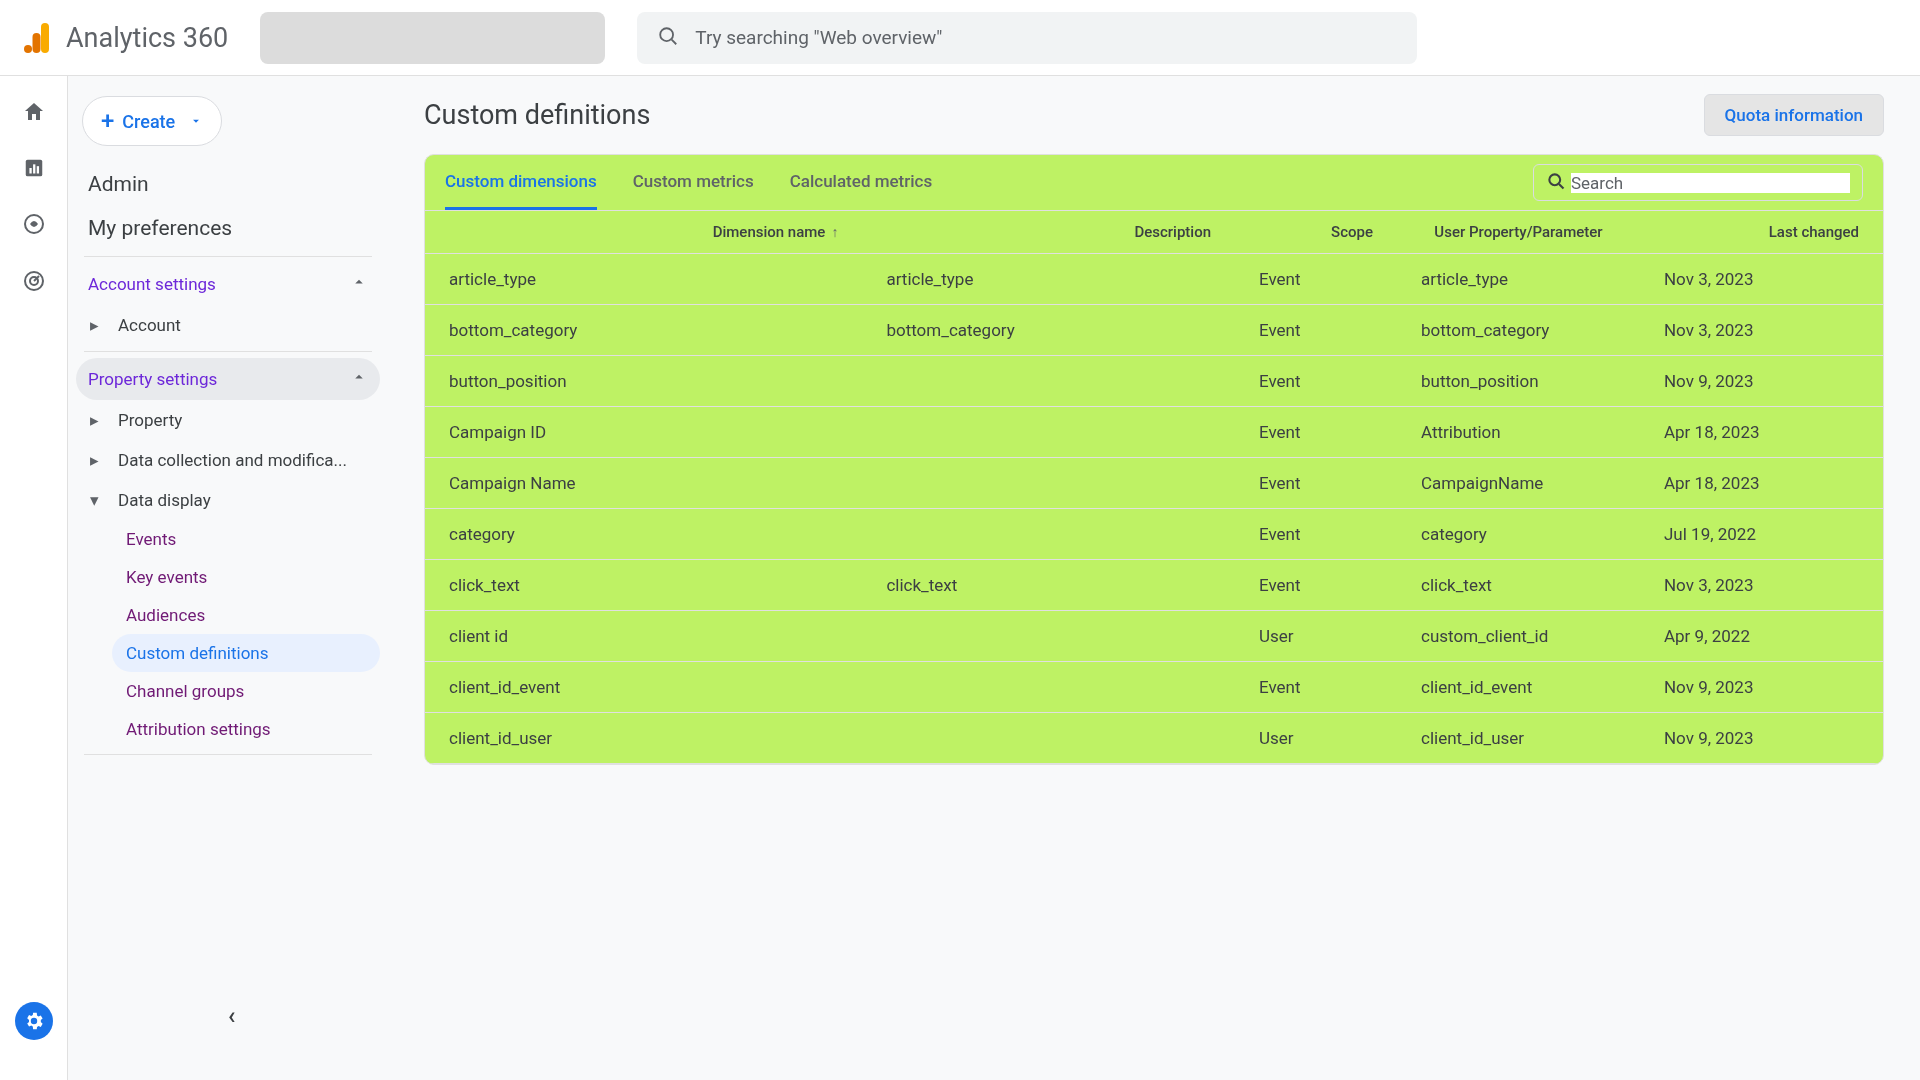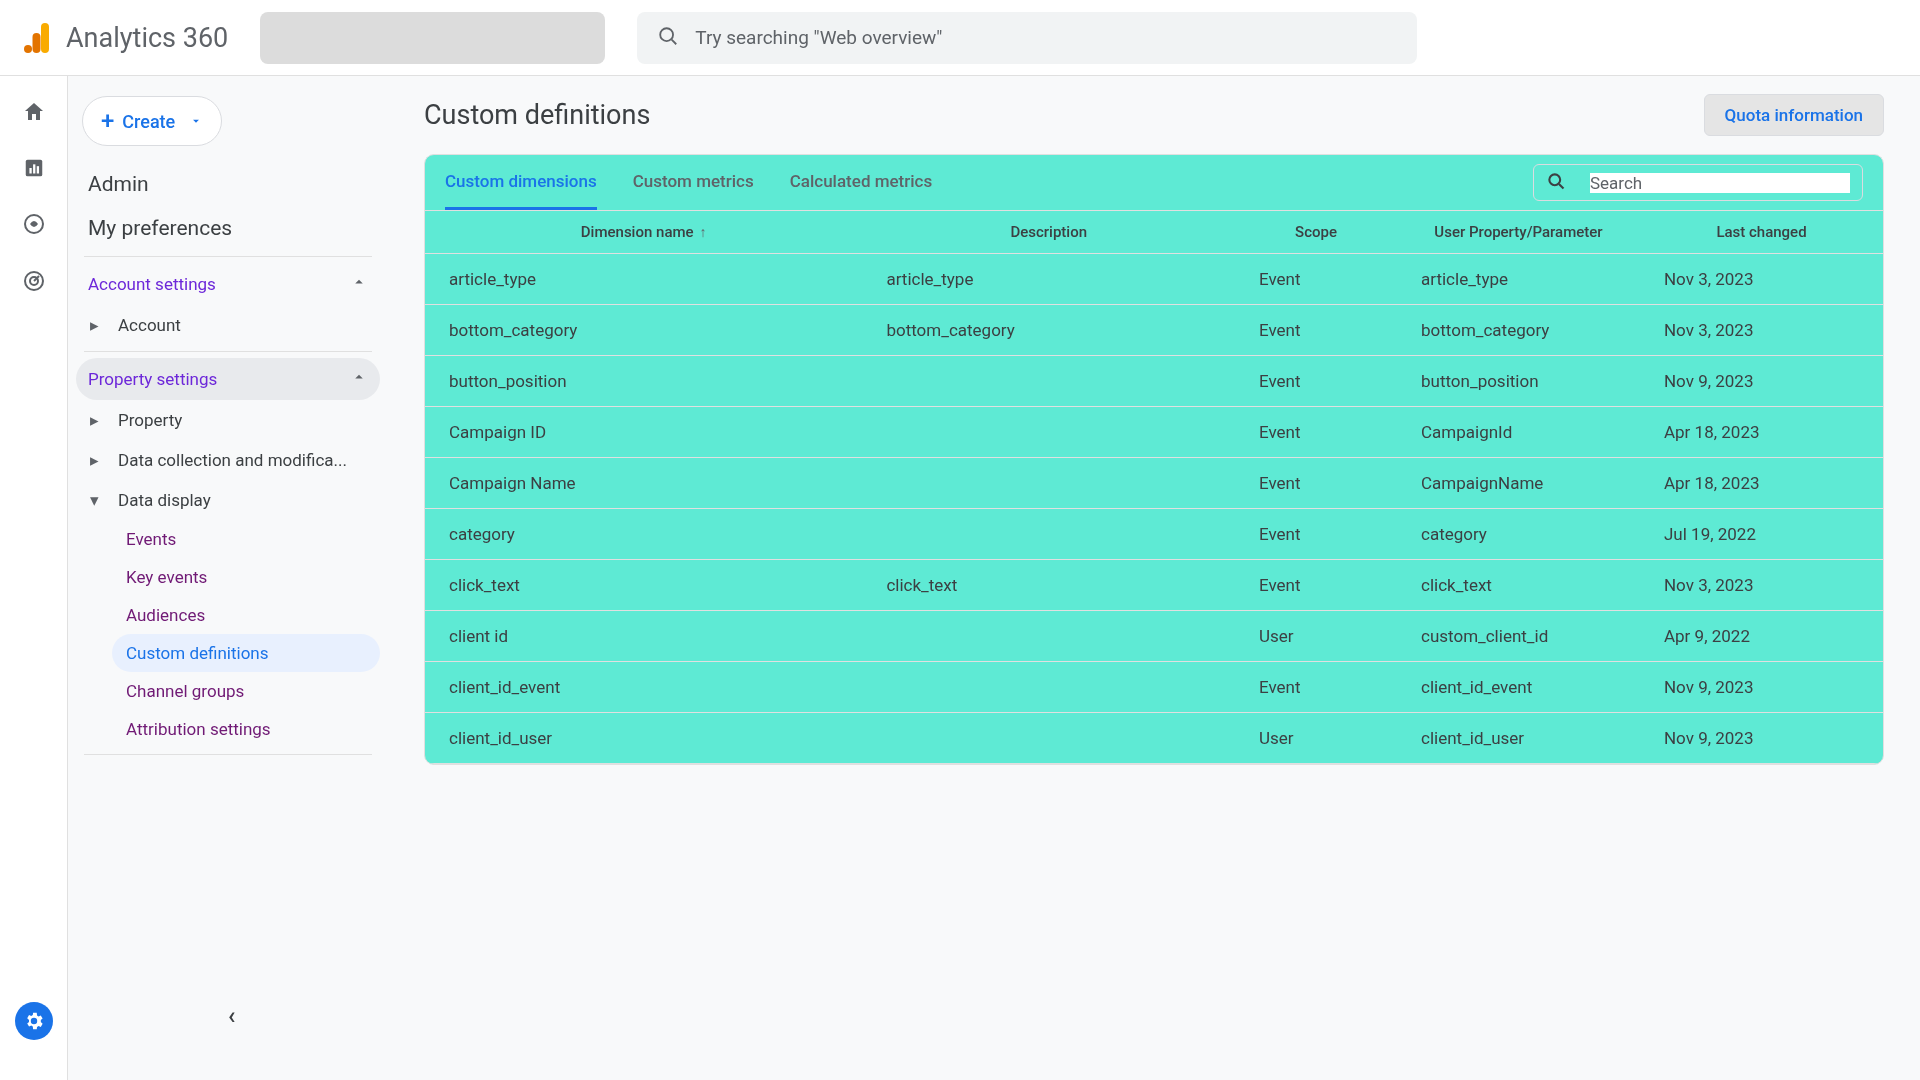--- a/index.html
+++ b/index.html
@@ -30,30 +30,30 @@
 .side-row .chev{width:14px;display:inline-block;color:#5f6368}
 .sub-list{padding-left:36px}
 .sub-item{padding:9px 14px;font-size:17px;color:#701a75;cursor:pointer;border-radius:999px}
 .sub-item.sel{color:#1a73e8;background:#e8f0fe}
 .divider{height:1px;background:#e0e0e0;margin:6px 8px}
 .sidebar-collapse{position:absolute;bottom:50px;left:50%;color:#3c4043;cursor:pointer;font-size:24px;font-weight:600}
 .main{flex:1;background:#f8f9fa;padding:18px 36px}
 .main-head{display:flex;align-items:center;justify-content:space-between;margin-bottom:18px}
 .page-title{font-size:27px;color:#3c4043;font-weight:400}
 .quota-btn{background:#e5e5e5;border:1px solid #dadce0;border-radius:6px;padding:10px 20px;color:#1a73e8;font-size:17px;font-weight:500;cursor:pointer}
-.panel{background:#5eead4;border:1px solid #e0e0e0;border-radius:10px;overflow:hidden}
+.panel{background:#bef264;border:1px solid #e0e0e0;border-radius:10px;overflow:hidden}
 .panel-top{display:flex;align-items:center;justify-content:space-between;padding:0 20px;border-bottom:1px solid #e0e0e0}
 .tabs{display:flex;gap:36px}
 .tab{padding:16px 0;font-size:17px;color:#5f6368;cursor:pointer;border-bottom:3px solid transparent;font-weight:500}
 .tab.active{color:#1a73e8;border-bottom-color:#1a73e8}
-.table-search{display:flex;align-items:center;gap:24px;border:1px solid #dadce0;border-radius:6px;padding:6px 12px;width:330px;margin:8px 0}
+.table-search{display:flex;align-items:center;gap:5px;border:1px solid #dadce0;border-radius:6px;padding:6px 12px;width:330px;margin:8px 0}
 .table-search input{border:none;outline:none;font-size:17px;flex:1}
 .table-search input::placeholder{color:#5f6368}
 .tbl{width:100%;border-collapse:collapse}
-.tbl th{text-align:center;padding:12px 24px;font-size:15px;color:#3c4043;font-weight:500;border-bottom:1px solid #e0e0e0}
+.tbl th{text-align:right;padding:12px 24px;font-size:15px;color:#3c4043;font-weight:500;border-bottom:1px solid #e0e0e0}
 .tbl th.center{text-align:center}
 .tbl td{padding:15px 24px;font-size:17px;color:#3c4043;border-bottom:1px solid #e0e0e0}
 .sort-ind{color:#5f6368;margin-left:6px;font-size:14px}
 .col-name{width:27%}
 .col-desc{width:23%}
 .col-scope{width:10%}
 .col-prop{width:15%;text-align:center}
 .col-date{width:15%}
 </style>
 </head>
@@ -229,21 +229,21 @@
                 <td>button_position</td>
                 <td></td>
                 <td>Event</td>
                 <td>button_position</td>
                 <td>Nov 9, 2023</td>
               </tr>
               <tr>
                 <td>Campaign ID</td>
                 <td></td>
                 <td>Event</td>
-                <td>CampaignId</td>
+                <td>Attribution</td>
                 <td>Apr 18, 2023</td>
               </tr>
               <tr>
                 <td>Campaign Name</td>
                 <td></td>
                 <td>Event</td>
                 <td>CampaignName</td>
                 <td>Apr 18, 2023</td>
               </tr>
               <tr>

